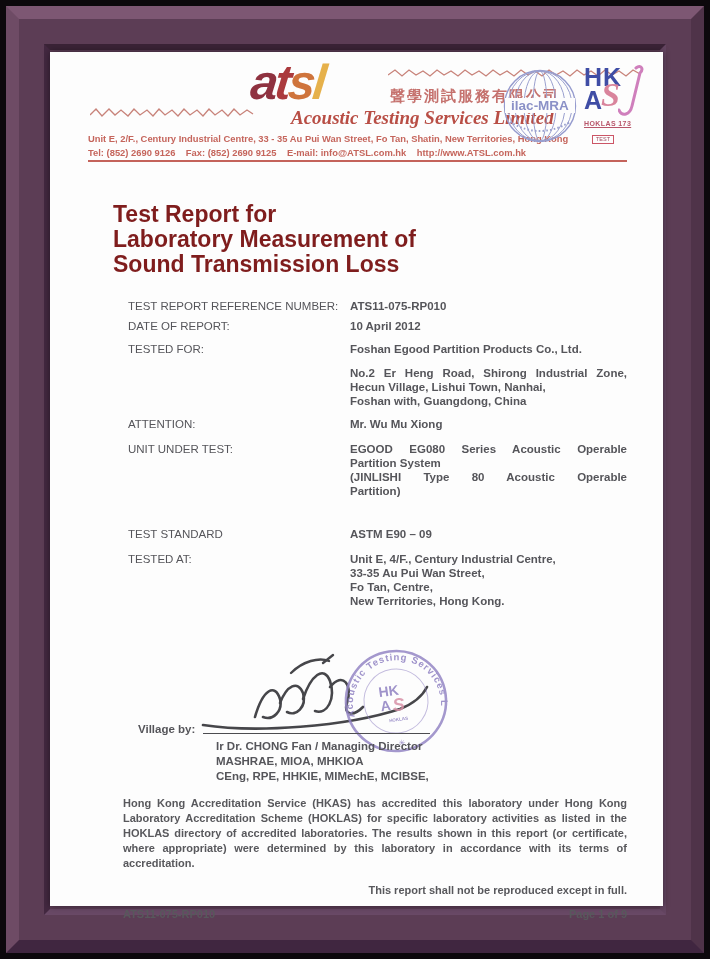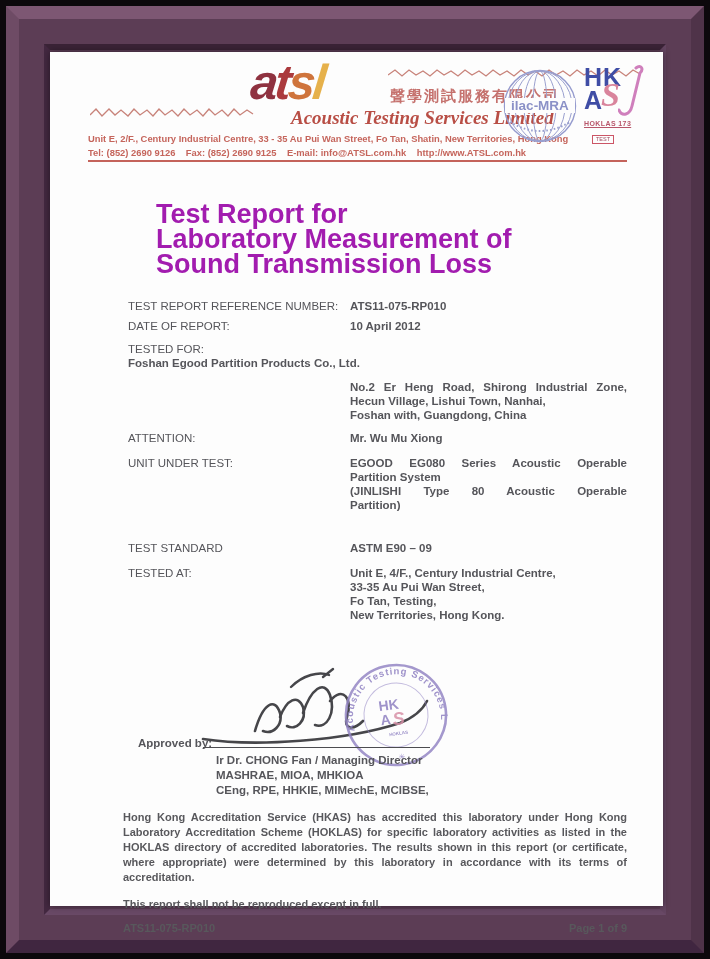--- a/index.html
+++ b/index.html
@@ -45,41 +45,41 @@
   .hkas-a{position:absolute;left:0;top:22px;font-size:25px;font-weight:bold;
           color:#3f4da5;line-height:24px;letter-spacing:1px;}
   .hkas-s{position:absolute;left:17px;top:12px;font-size:34px;font-weight:bold;
           font-style:italic;font-family:"Liberation Serif",serif;color:#d9849c;line-height:34px;}
   .hkas-j{position:absolute;left:34px;top:-4px;}
   .hoklas{font-size:7px;font-weight:bold;color:#b8566a;text-decoration:underline;
           margin-top:4px;letter-spacing:.4px;}
   .testbox{font-size:5.5px;color:#a04a5e;border:1px solid #c56;display:inline-block;
            padding:0 3px;margin-top:1px;margin-left:8px;line-height:7px;}
   
-  .title{margin:26px 36px 22px 106px;font-size:27px;line-height:25px;
-         font-weight:bold;color:#a21caf;}
+  .title{margin:26px 36px 22px 63px;font-size:23px;line-height:25px;
+         font-weight:bold;color:#7f1d1d;}
   .fields{margin:0 36px 0 78px;}
   .field-row{display:flex;align-items:flex-start;}
   .field-label{width:222px;flex:none;font-size:11.5px;font-weight:normal;line-height:14px;}
   .field-value{flex:1;font-size:11.5px;font-weight:bold;line-height:14px;}
   .just{text-align:justify;text-align-last:justify;}
   
   .sig{position:relative;height:140px;margin-top:41px;}
   .approved{position:absolute;left:88px;top:74px;font-size:11.5px;font-weight:bold;}
   .sig-svg{position:absolute;left:145px;top:2px;}
   .sig-line{position:absolute;left:153px;top:84px;width:227px;height:0;
             border-bottom:1.5px solid #4c4c50;}
   .names{position:absolute;left:166px;top:90px;font-size:11.5px;font-weight:bold;
          line-height:15px;}
   .stamp{position:absolute;left:292px;top:-2px;transform:rotate(-8deg);opacity:.85;}
   
   .footer{margin:7px 36px 0 73px;}
   .foot-para{font-size:11px;line-height:15px;font-weight:600;text-align:justify;
              color:#58585c;margin:0;}
-  .foot-note{font-size:11px;font-weight:600;color:#58585c;margin:13px 0 0 0;}
+  .foot-note{font-size:11px;font-weight:600;color:#58585c;margin:13px 0 0 0;text-align:right;}
   .foot-row{display:flex;justify-content:space-between;margin-top:12px;
             font-size:11px;font-weight:600;color:#58585c;}
 </style>
 </head>
 <body>
 
 <div class="canvas">
   <div class="f-black"></div>
   <div class="f-bevel1"></div>
   <div class="f-main"></div>
@@ -139,21 +139,21 @@
           <div class="field-value">
             <div>ATS11-075-RP010</div>
           </div>
         </div>
         <div class="field-row" style="margin-bottom: 9px;">
           <div class="field-label">DATE OF REPORT:</div>
           <div class="field-value">
             <div>10 April 2012</div>
           </div>
         </div>
-        <div class="field-row" style="margin-bottom: 10px; flex-direction: column;">
+        <div class="field-row" style="margin-bottom: 10px;">
           <div class="field-label">TESTED FOR:</div>
           <div class="field-value">
             <div>Foshan Egood Partition Products Co., Ltd.</div>
           </div>
         </div>
         <div class="field-row" style="margin-bottom: 9px;">
           <div class="field-label"></div>
           <div class="field-value">
             <div class="just">No.2 Er Heng Road, Shirong Industrial Zone,</div>
             <div>Hecun Village, Lishui Town, Nanhai,</div>
@@ -179,21 +179,21 @@
           <div class="field-label">TEST STANDARD</div>
           <div class="field-value">
             <div>ASTM E90 – 09</div>
           </div>
         </div>
         <div class="field-row">
           <div class="field-label">TESTED AT:</div>
           <div class="field-value">
             <div>Unit E, 4/F., Century Industrial Centre,</div>
             <div>33-35 Au Pui Wan Street,</div>
-            <div>Fo Tan, Testing,</div>
+            <div>Fo Tan, Centre,</div>
             <div>New Territories, Hong Kong.</div>
           </div>
         </div>
       </div>
 
     <div class="sig">
       <svg class="sig-svg" width="240" height="88" viewBox="0 0 240 88">
         <path d="M8,74 C60,82 150,76 205,58 C220,52 228,44 232,36" fill="none" stroke="#46464a" stroke-width="2.6" stroke-linecap="round"></path>
         <path d="M60,66 C68,38 80,32 85,48 C88,60 78,70 68,66" fill="none" stroke="#46464a" stroke-width="2.6" stroke-linecap="round"></path>
         <path d="M85,52 C92,34 103,29 108,42 C112,56 101,66 92,61" fill="none" stroke="#46464a" stroke-width="2.6" stroke-linecap="round"></path>
@@ -212,21 +212,21 @@
         <text font-size="9.5" font-weight="bold" fill="#8f81c2" letter-spacing="1">
           <textPath href="#stamp-arc">Acoustic   Testing   Services   Limited</textPath>
         </text>
         <text x="54" y="99" text-anchor="middle" font-size="8" fill="#8f81c2">✳</text>
         <text x="38" y="48" font-size="14" font-weight="bold" fill="#8f81c2">HK</text>
         <text x="38" y="62" font-size="14" font-weight="bold" fill="#8f81c2">A</text>
         <text x="50" y="64" font-size="18" font-weight="bold" font-style="italic" fill="#d892a8">S</text>
         <text x="54" y="74" text-anchor="middle" font-size="4.5" font-weight="bold" fill="#8f81c2">HOKLAS</text>
       </svg>
 
-      <div class="approved">Approved by:</div>
+      <div class="approved">Village by:</div>
       <div class="sig-line"></div>
       <div class="names">
         <div>Ir Dr. CHONG Fan / Managing Director</div>
         <div>MASHRAE, MIOA, MHKIOA</div>
         <div>CEng, RPE, HHKIE, MIMechE, MCIBSE,</div>
       </div>
     </div>
 
     <div class="footer">
       <p class="foot-para">Hong Kong Accreditation Service (HKAS) has accredited this laboratory under Hong Kong Laboratory Accreditation Scheme (HOKLAS) for specific laboratory activities as listed in the HOKLAS directory of accredited laboratories. The results shown in this report (or certificate, where appropriate) were determined by this laboratory in accordance with its terms of accreditation.</p>

